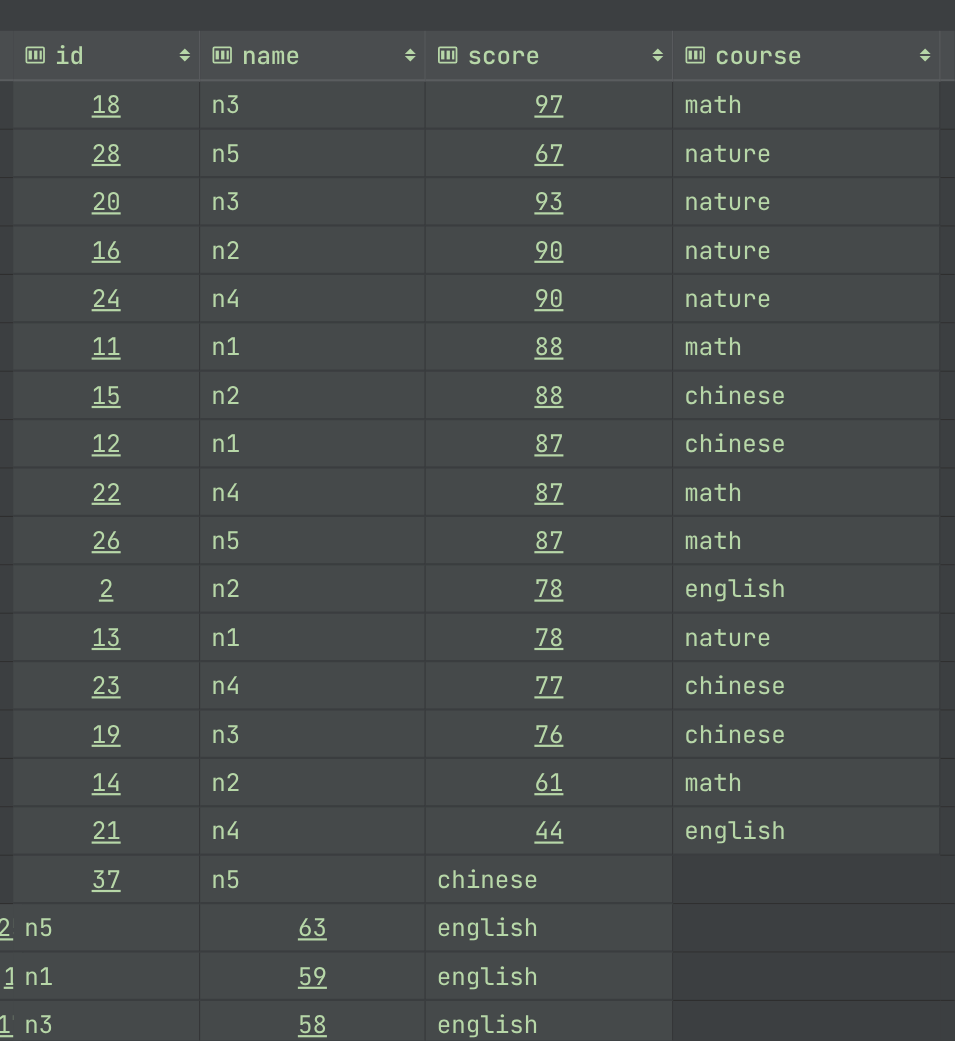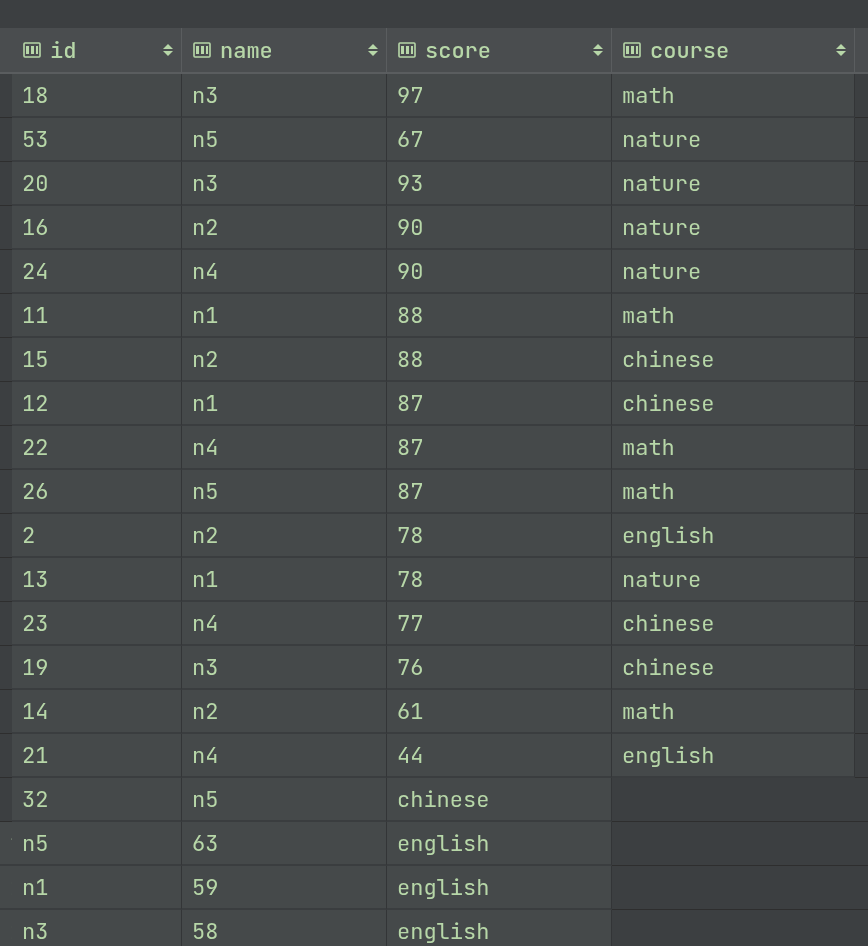--- a/index.html
+++ b/index.html
@@ -68,21 +68,21 @@
     background: #45494a;
     border-right: 1px solid #333537;
     border-bottom: 2px solid #3a3d3f;
     height: 44px;
     display: flex;
     align-items: center;
     padding: 0 10px;
     color: #b7d7a8;
     white-space: nowrap;
   }
-  .cell.num { justify-content: flex-start; }
+  .cell.num { justify-content: center; text-decoration: underline; }
   .cell.txt { justify-content: flex-start; align-items: center; }
 
   .bottom-strip {
     grid-column: 1 / -1;
     height: 20px;
     background: #3c3f41;
   }
 
   svg.colglyph { width: 20px; height: 20px; }
   svg.colglyph rect.outer { fill: none; stroke: #b7d7a8; stroke-width: 1.6; }
@@ -163,21 +163,21 @@
     </div>
     <div class="cell num">
       <span>97</span>
     </div>
     <div class="cell txt">
       <span>math</span>
     </div>
     <div class="gutter"></div>
     <div class="gutter"></div>
     <div class="cell num">
-      <span>53</span>
+      <span>28</span>
     </div>
     <div class="cell txt">
       <span>n5</span>
     </div>
     <div class="cell num">
       <span>67</span>
     </div>
     <div class="cell txt">
       <span>nature</span>
     </div>
@@ -373,21 +373,21 @@
     </div>
     <div class="cell num">
       <span>44</span>
     </div>
     <div class="cell txt">
       <span>english</span>
     </div>
     <div class="gutter"></div>
     <div class="gutter"></div>
     <div class="cell num">
-      <span>32</span>
+      <span>37</span>
     </div>
     <div class="cell txt">
       <span>n5</span>
     </div>
     <div class="cell txt">
       <span>chinese</span>
     </div>
     <div class="gutter"></div>
     <div class="gutter"></div>
     <div class="cell num">

